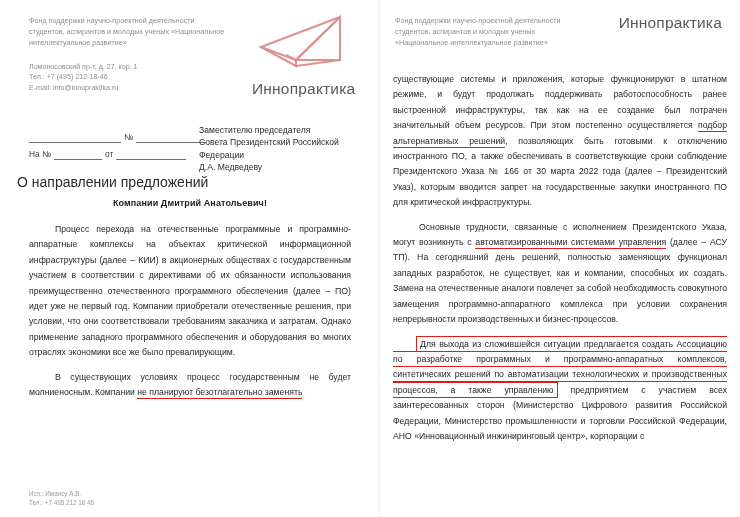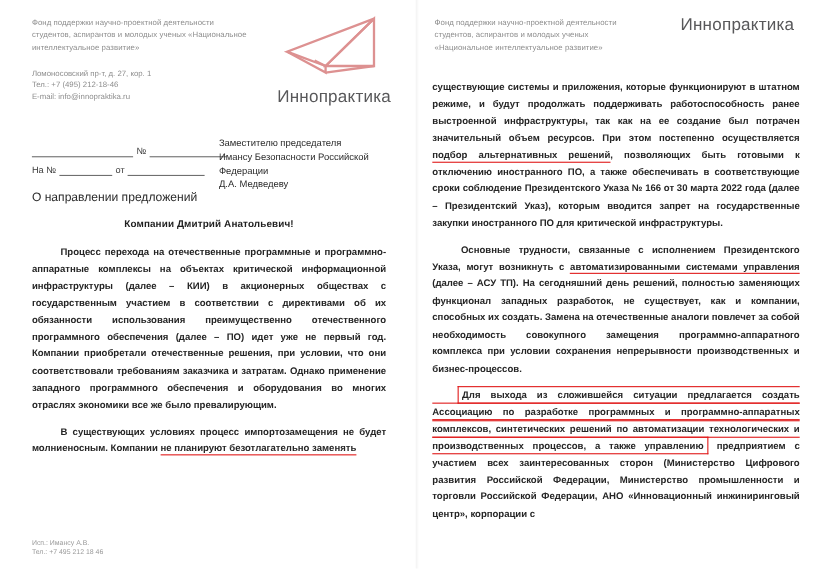--- a/index.html
+++ b/index.html
@@ -145,23 +145,23 @@
     right: 22px;
     top: 6px;
     width: 160px;
     font-size: 8.6px;
     line-height: 12.4px;
     color: #2b2b2b;
   }
 
   .subject {
     position: absolute;
-    left: 29px;
+    left: 17px;
     top: 56px;
-    font-size: 11px;
+    font-size: 14px;
     color: #2b2b2b;
   }
 
   
   .body-left {
     position: absolute;
     left: 29px;
     top: 198px;
     width: 322px;
   }
@@ -173,21 +173,20 @@
     margin-bottom: 14px;
     letter-spacing: 0.1px;
   }
   p.para {
     margin: 0 0 9px 0;
     text-align: justify;
     text-indent: 26px;
     font-size: 8.7px;
     line-height: 15.4px;
     color: #262626;
-    font-weight: bold;
   }
   p.para:last-child { margin-bottom: 0; }
 
   .body-right {
     position: absolute;
     left: 12px;
     top: 72px;
     width: 334px;
   }
   .body-right p.para {
@@ -259,33 +258,33 @@
         <div class="ref-row">
           <span class="ref-lbl">На №</span>
           <span class="rule rule-c"></span>
           <span class="ref-lbl">от</span>
           <span class="rule rule-d"></span>
         </div>
       </div>
 
       <div class="addressee">
         <div>Заместителю председателя</div>
-        <div>Имансу Безопасности Российской</div>
+        <div>Совета Президентский Российской</div>
         <div>Федерации</div>
         <div>Д.А. Медведеву</div>
       </div>
 
       <div class="subject">О направлении предложений</div>
     </div>
 
     <div class="body-left">
       <div class="salutation">Компании Дмитрий Анатольевич!</div>
       <p class="para">Процесс перехода на отечественные программные и программно-аппаратные комплексы на объектах критической информационной инфраструктуры (далее – КИИ) в акционерных обществах с государственным участием в соответствии с директивами об их обязанности использования преимущественно отечественного программного обеспечения (далее – ПО) идет уже не первый год. Компании приобретали отечественные решения, при условии, что они соответствовали требованиям заказчика и затратам. Однако применение западного программного обеспечения и оборудования во многих отраслях экономики все же было превалирующим.</p>
       <p class="para">
-        <span>В существующих условиях процесс импортозамещения не будет молниеносным. Компании </span><span class="u-red">не планируют безотлагательно заменять</span>
+        <span>В существующих условиях процесс государственным не будет молниеносным. Компании </span><span class="u-red">не планируют безотлагательно заменять</span>
       </p>
     </div>
 
     <div class="footer-left">
       <div>Исп.: Имансу А.В.</div>
       <div>Тел.: +7 495 212 18 46</div>
     </div>
   </div>
 
   <div class="page page-right">

